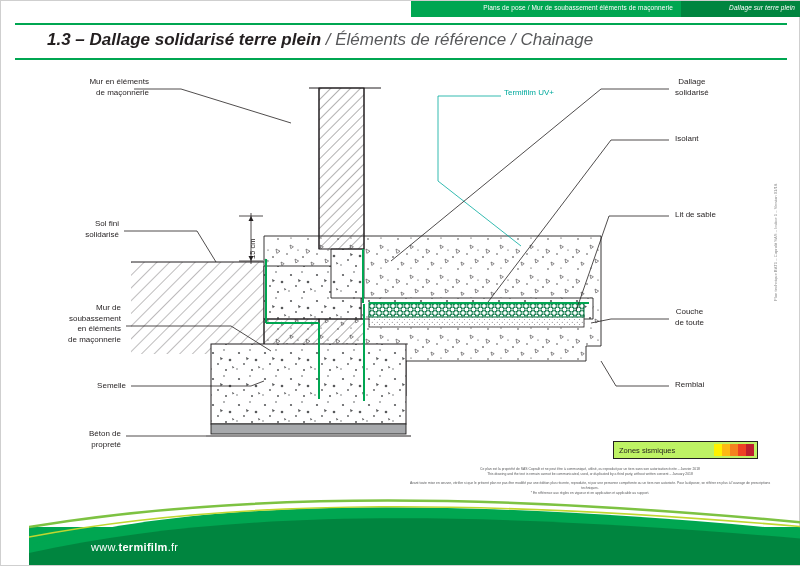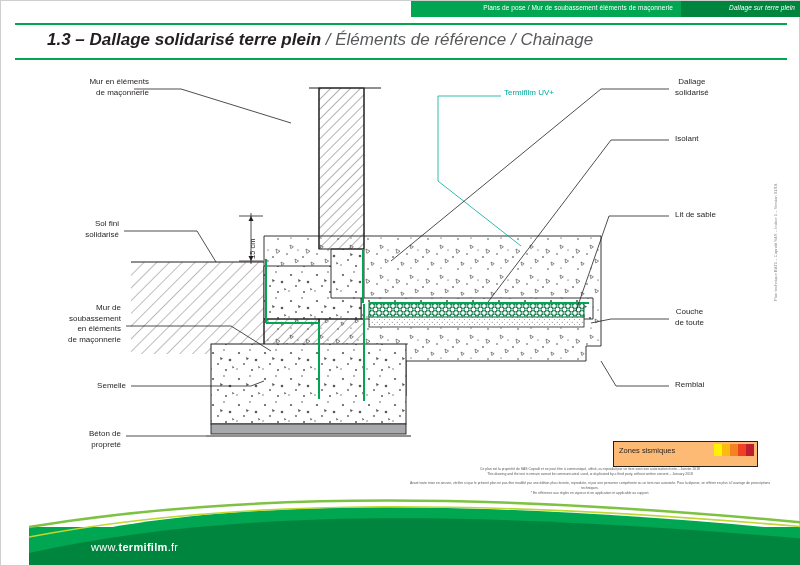--- a/index.html
+++ b/index.html
@@ -70,22 +70,22 @@
   .lbl.teal { color: #00a99d; }
 
   
   .dimtext {
     position: absolute; font-size: 7.5px; color: #231f20;
     transform: rotate(-90deg); transform-origin: left top; white-space: nowrap;
   }
 
   
   .seismic {
-    position: absolute; left: 612px; top: 440px; width: 145px; height: 26px;
-    border: 1px solid #231f20; background: #fdba74;
+    position: absolute; left: 612px; top: 440px; width: 145px; height: 18px;
+    border: 1px solid #231f20; background: #bef264;
   }
   .seismic .label {
     position: absolute; left: 5px; top: 4px; font-size: 7.5px; color: #231f20;
   }
   .seismic .swatches {
     position: absolute; right: 3px; top: 2px; height: 12px; display: flex;
   }
   .seismic .sw { width: 8px; height: 12px; }
 
   

